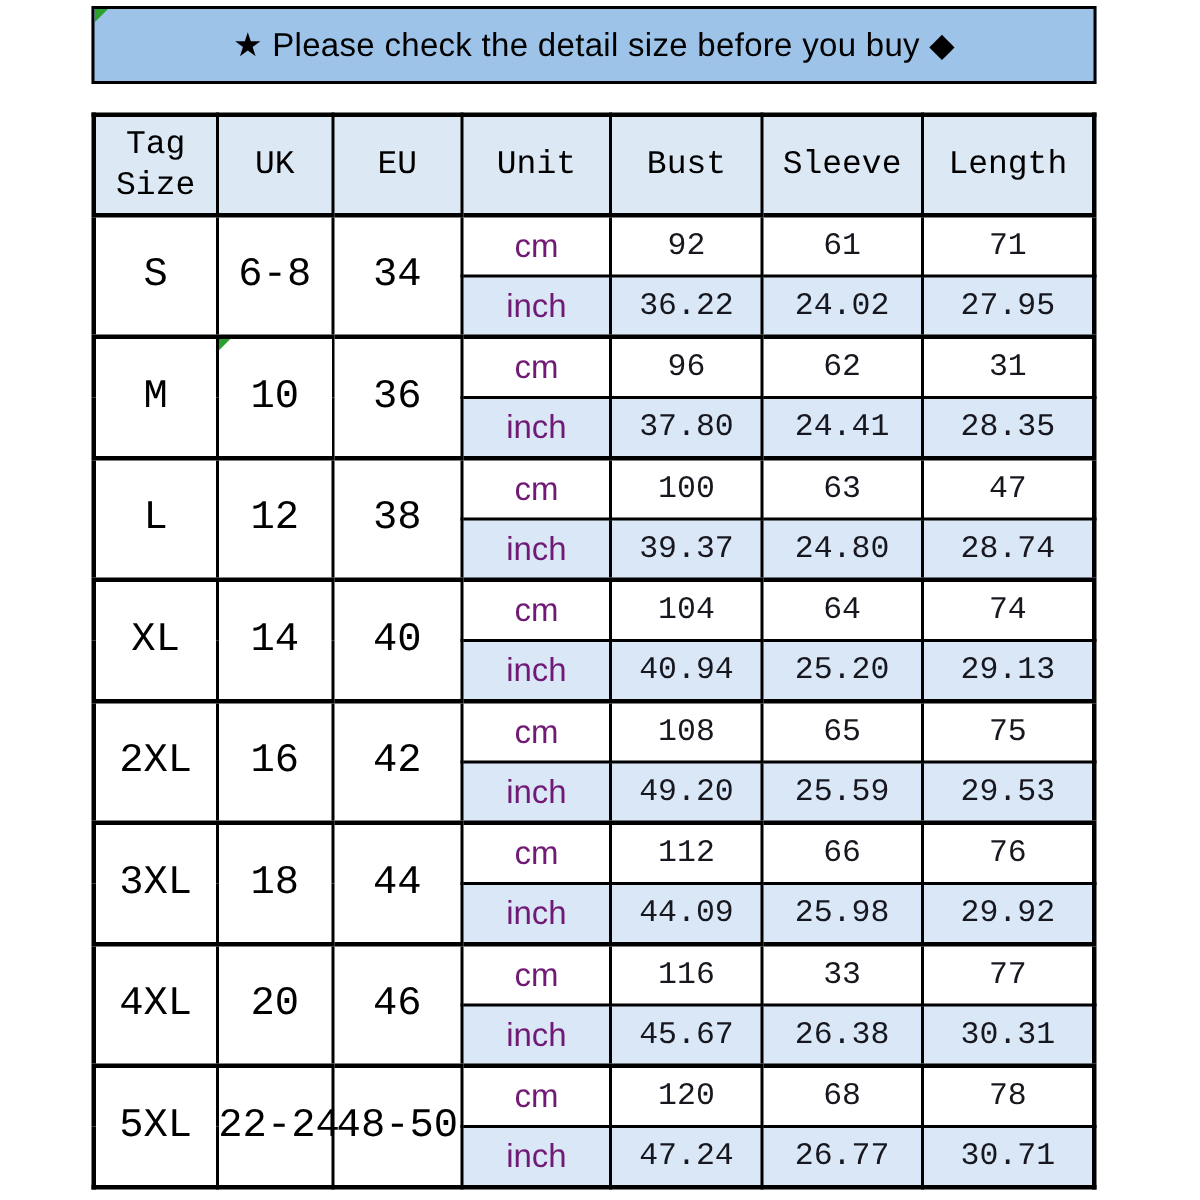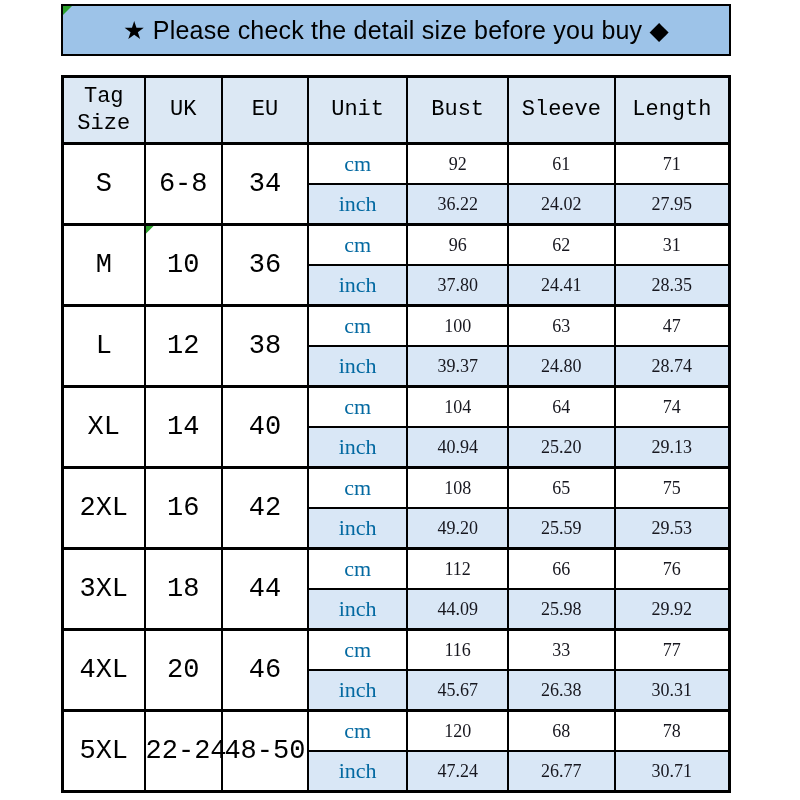--- a/index.html
+++ b/index.html
@@ -28,21 +28,21 @@
     position: relative;
     box-sizing: border-box;
     width: 100%;
     height: 52px;
     background: #9dc3e8;
     border: 2px solid #000000;
     display: flex;
     align-items: center;
     justify-content: center;
     font-family: "Liberation Sans", sans-serif;
-    font-size: 25px;
+    font-size: 22px;
     color: #000000;
     letter-spacing: 0.2px;
   }
   .corner-tri {
     position: absolute;
     top: 0;
     left: 0;
     width: 9px;
     height: 9px;
     background: #2ca02c;
@@ -80,27 +80,27 @@
     line-height: 1.25;
   }
   td.big {
     background: #ffffff;
     font-family: "Liberation Mono", monospace;
     font-size: 27px;
     color: #000000;
     white-space: nowrap;
   }
   td.unit {
-    font-family: Liberation Serif, serif;
+    font-family: Liberation Sans, sans-serif;
     font-size: 22px;
-    color: #0369a1;
+    color: #701a75;
   }
   td.num {
-    font-family: Liberation Serif, serif;
-    font-size: 18px;
+    font-family: Liberation Mono, monospace;
+    font-size: 21px;
     color: #17171f;
   }
   tr.row-cm  td { height: 38px; background: #ffffff; }
   tr.row-inch td { height: 38px; background: #d9e7f6; text-align: center; }
   tr.row-inch td.big, tr.row-cm td.big { background: #ffffff; }
   td.rel { position: relative; }
 </style>
 </head>
 <body>
 

